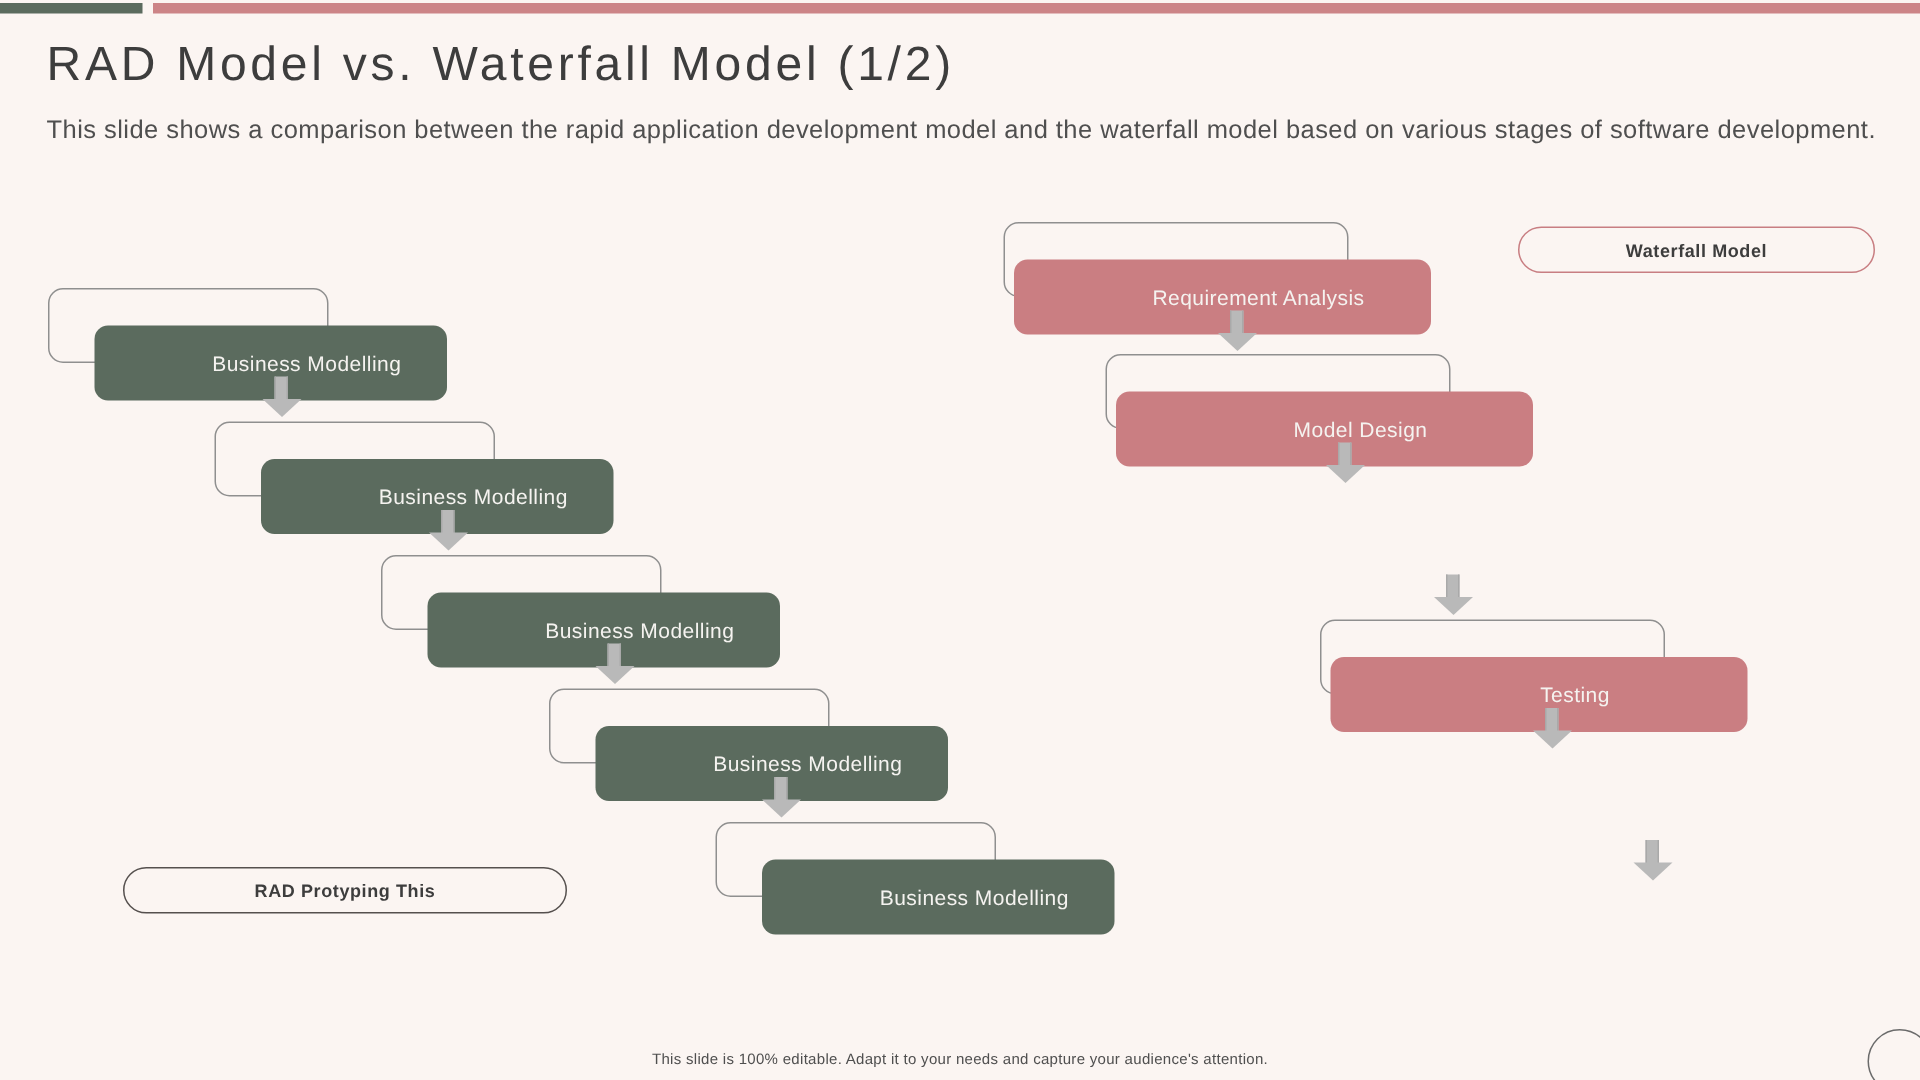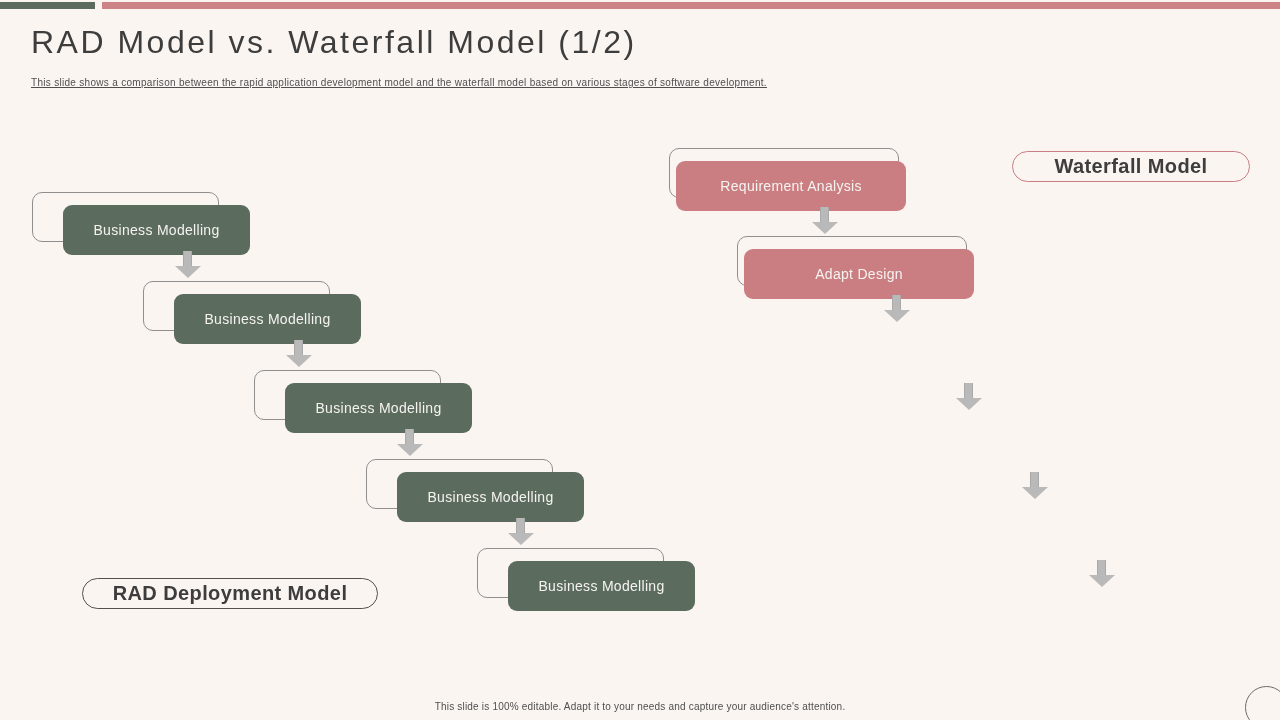--- a/index.html
+++ b/index.html
@@ -13,55 +13,54 @@
   .bar.green{left:0;width:95px;background:var(--topbar-green,#5b6b5e);}
   .bar.pink{left:102px;width:1178px;background:var(--topbar-pink,#cc8487);}
   
   .title{
     position:absolute;left:31px;top:24px;
     font-size:32px;font-weight:400;letter-spacing:2.5px;
     color:var(--text-dark,#3d3d3d);white-space:nowrap;
   }
   .subtitle{
     position:absolute;left:31px;top:77px;
-    font-size:10px;letter-spacing:.3px;color:var(--text-gray,#4f4f4f);
+    font-size:17px;letter-spacing:.3px;color:var(--text-gray,#4f4f4f);
     white-space:nowrap;
-    text-decoration:underline;
   }
   
   .step{position:absolute;width:187px;height:50px;}
   .step.wf{width:230px;}
   .ghost{
     position:absolute;left:-7px;top:-9px;width:100%;height:100%;
     border:1px solid var(--ghost-border,#8f8f8f);border-radius:10px;
     box-sizing:border-box;background:transparent;
   }
   .face{
-    position:absolute;left:0;top:4px;width:100%;height:100%;
+    position:absolute;left:0;top:16px;width:100%;height:100%;
     border-radius:9px;display:flex;align-items:center;justify-content:center;
-    color:var(--box-text,#f5f3f0);font-size:14px;letter-spacing:.3px;
+    color:var(--box-text,#f5f3f0);font-size:14px;letter-spacing:.3px;padding-left:48px;
   }
   .face.rad{background:var(--rad-green,#5b6b5e);margin-left:24px;}
   .face.wfc{background:var(--wf-pink,#ca7e82);}
   
   .arrow{position:absolute;width:26px;height:27px;}
   .arrow .shaft{
     position:absolute;left:8px;top:0;width:9px;height:16px;
     background:var(--arrow-gray,#b9b9b9);border-left:1px solid #a9a9a9;border-right:1px solid #a9a9a9;box-sizing:border-box;
   }
   .arrow .head{
     position:absolute;left:0;top:15px;width:0;height:0;
     border-left:13px solid transparent;border-right:13px solid transparent;
     border-top:12px solid var(--arrow-gray,#b9b9b9);
   }
   
   .pill{
     position:absolute;box-sizing:border-box;border-radius:16px;
     display:flex;align-items:center;justify-content:center;
-    font-weight:bold;font-size:20px;letter-spacing:.4px;
+    font-weight:bold;font-size:12px;letter-spacing:.4px;
     color:var(--text-dark,#3d3d3d);background:transparent;white-space:nowrap;
   }
   .pill.rad-pill{left:82px;top:578px;width:296px;height:31px;border:1px solid var(--pill-dark,#55504e);}
   .pill.wf-pill{left:1012px;top:151px;width:238px;height:31px;border:1px solid var(--pill-pink,#c87e82);}
   
   .footer-note{
     position:absolute;left:0;right:0;top:701px;text-align:center;
     font-size:10px;color:var(--text-gray,#4f4f4f);letter-spacing:.2px;
   }
   .corner-circle{
@@ -111,41 +110,45 @@
   </div>
   <div class="arrow" style="left:508px;top:518px">
     <div class="shaft"></div>
       <div class="head"></div>
   </div>
   <div class="step" style="left:484px;top:557px">
     <div class="ghost"></div>
     <div class="face rad">Business Modelling</div>
   </div>
 
-  <div class="pill rad-pill">RAD Deployment Model</div>
+  <div class="pill rad-pill">RAD Protyping This</div>
 
   <div class="step wf" style="left:676px;top:157px">
     <div class="ghost"></div>
     <div class="face wfc">Requirement Analysis</div>
   </div>
   <div class="arrow" style="left:812px;top:207px">
     <div class="shaft"></div>
       <div class="head"></div>
   </div>
   <div class="step wf" style="left:744px;top:245px">
     <div class="ghost"></div>
-    <div class="face wfc">Adapt Design</div>
+    <div class="face wfc">Model Design</div>
   </div>
   <div class="arrow" style="left:884px;top:295px">
     <div class="shaft"></div>
       <div class="head"></div>
   </div>
   <div class="arrow" style="left:956px;top:383px">
     <div class="shaft"></div>
       <div class="head"></div>
+  </div>
+  <div class="step wf" style="left:887px;top:422px">
+    <div class="ghost"></div>
+    <div class="face wfc">Testing</div>
   </div>
   <div class="arrow" style="left:1022px;top:472px">
     <div class="shaft"></div>
       <div class="head"></div>
   </div>
   <div class="arrow" style="left:1089px;top:560px">
     <div class="shaft"></div>
       <div class="head"></div>
   </div>
 

